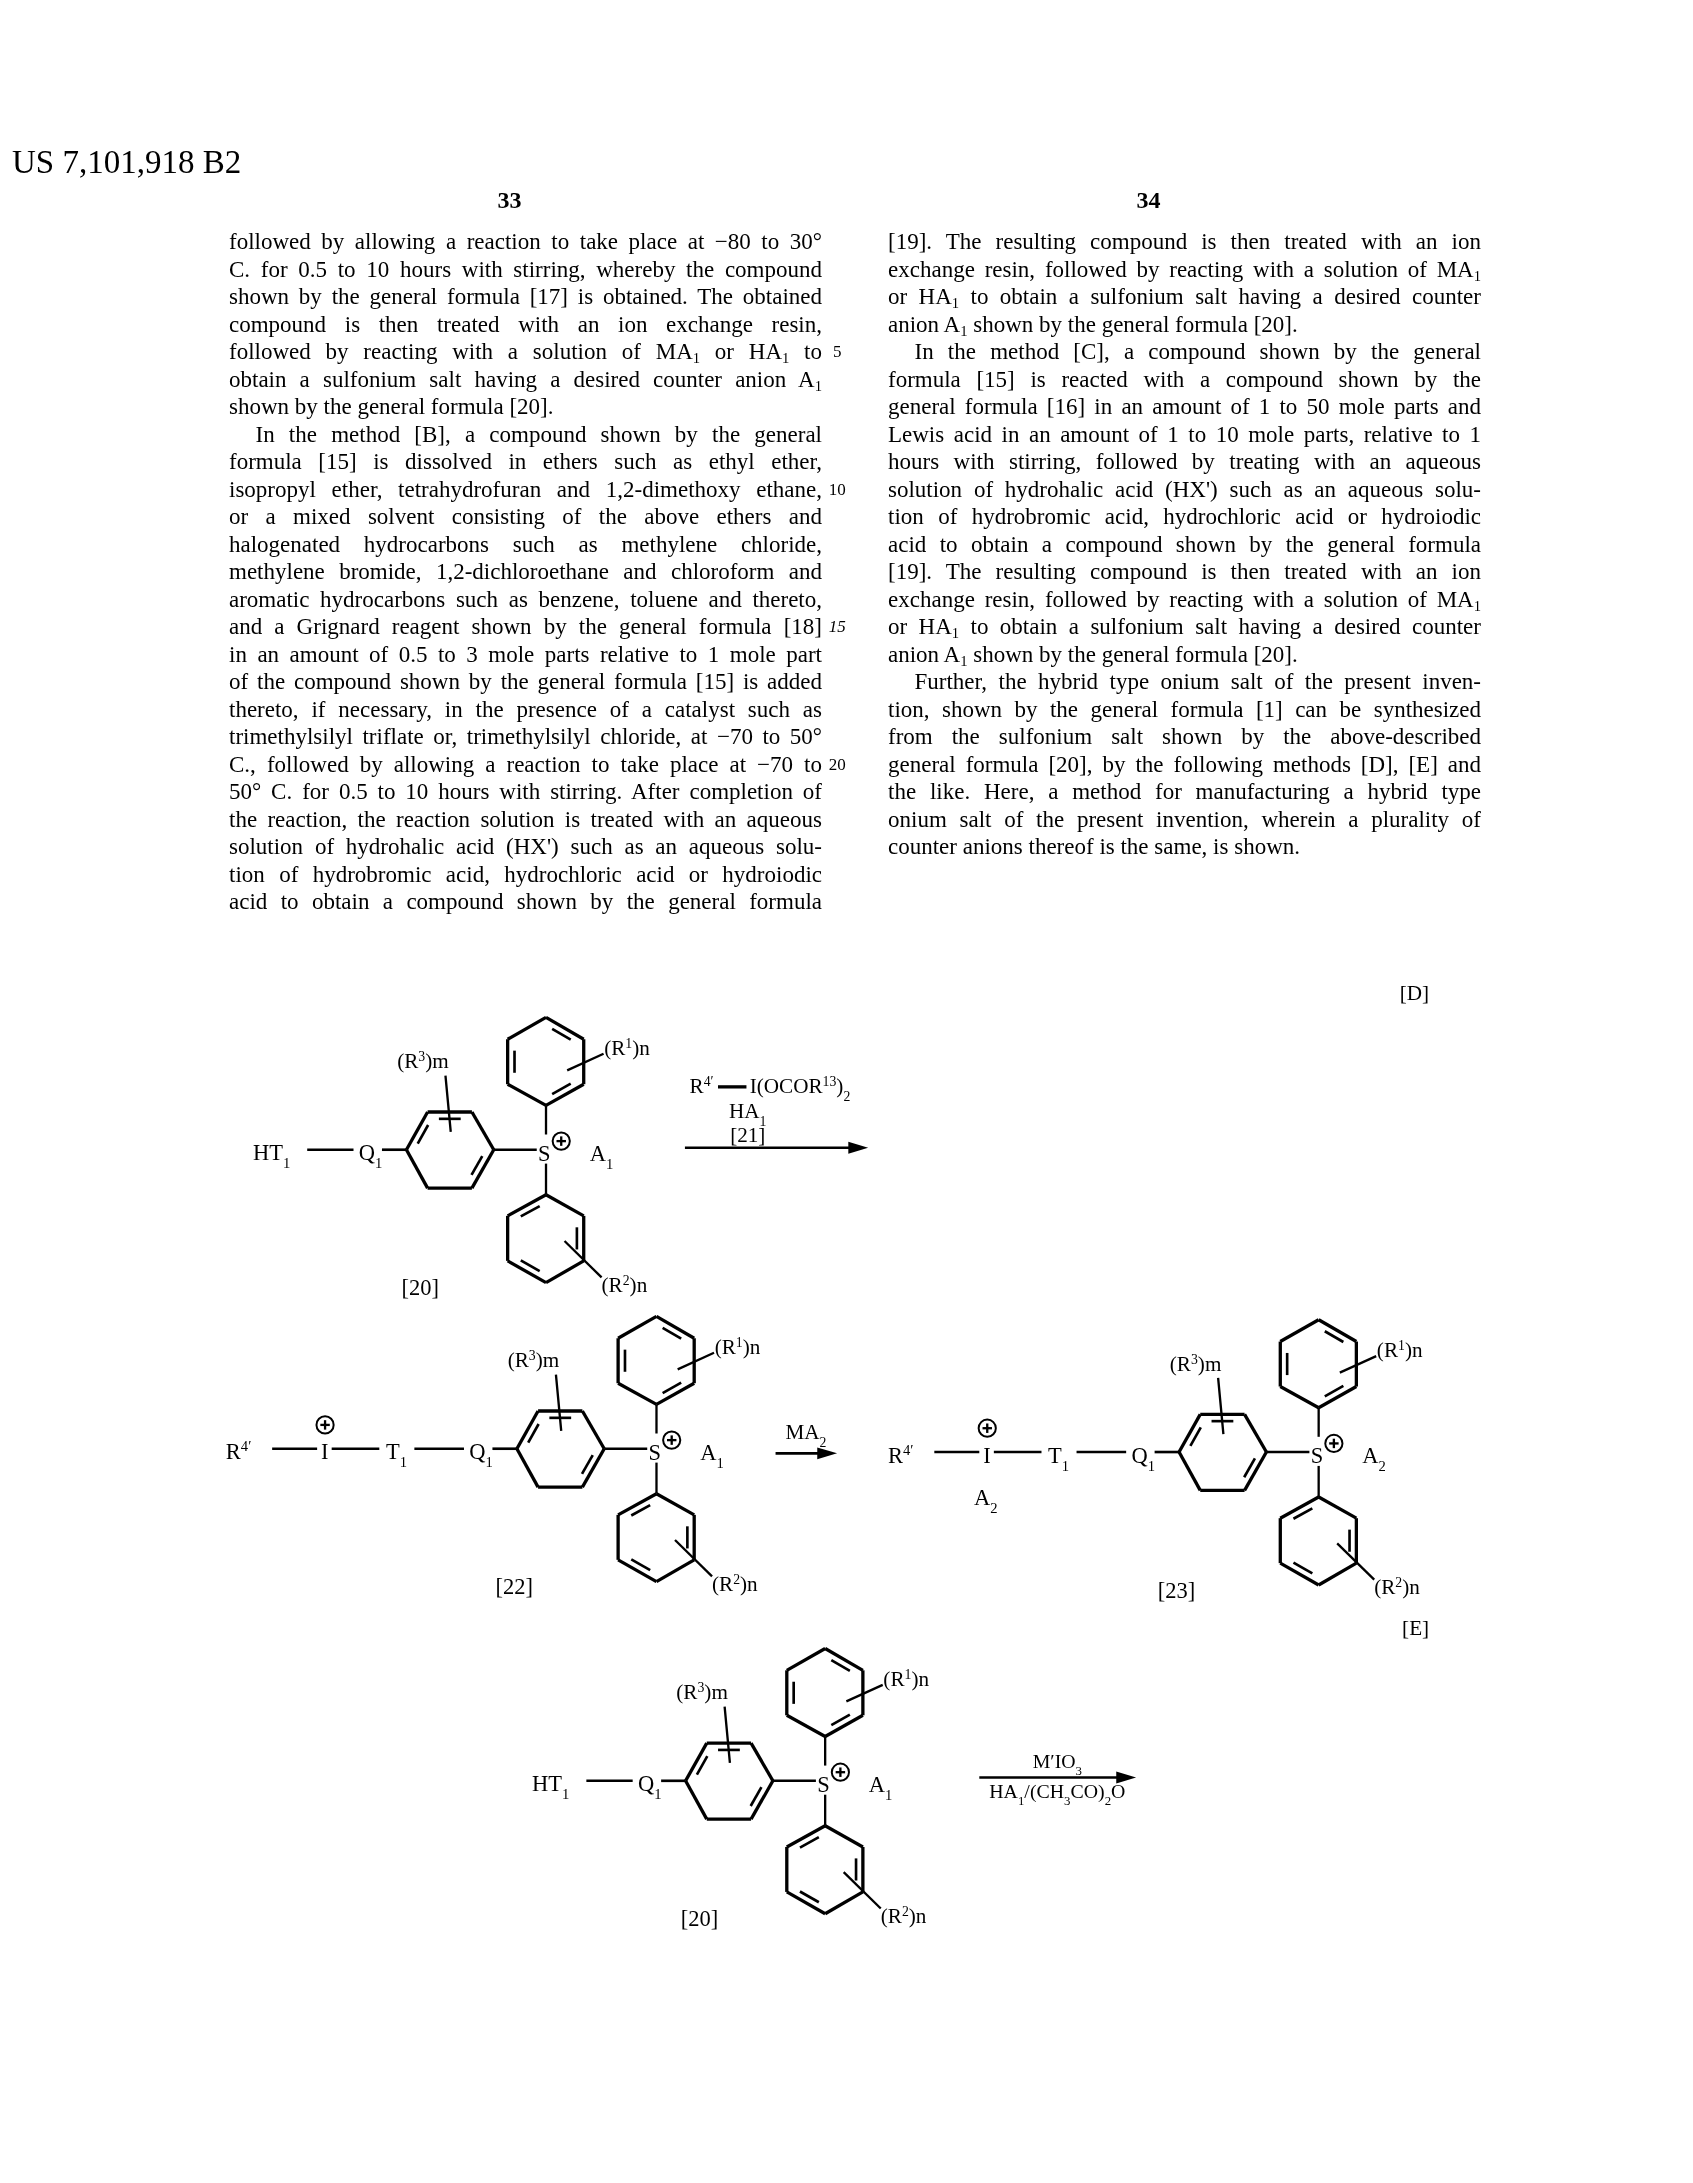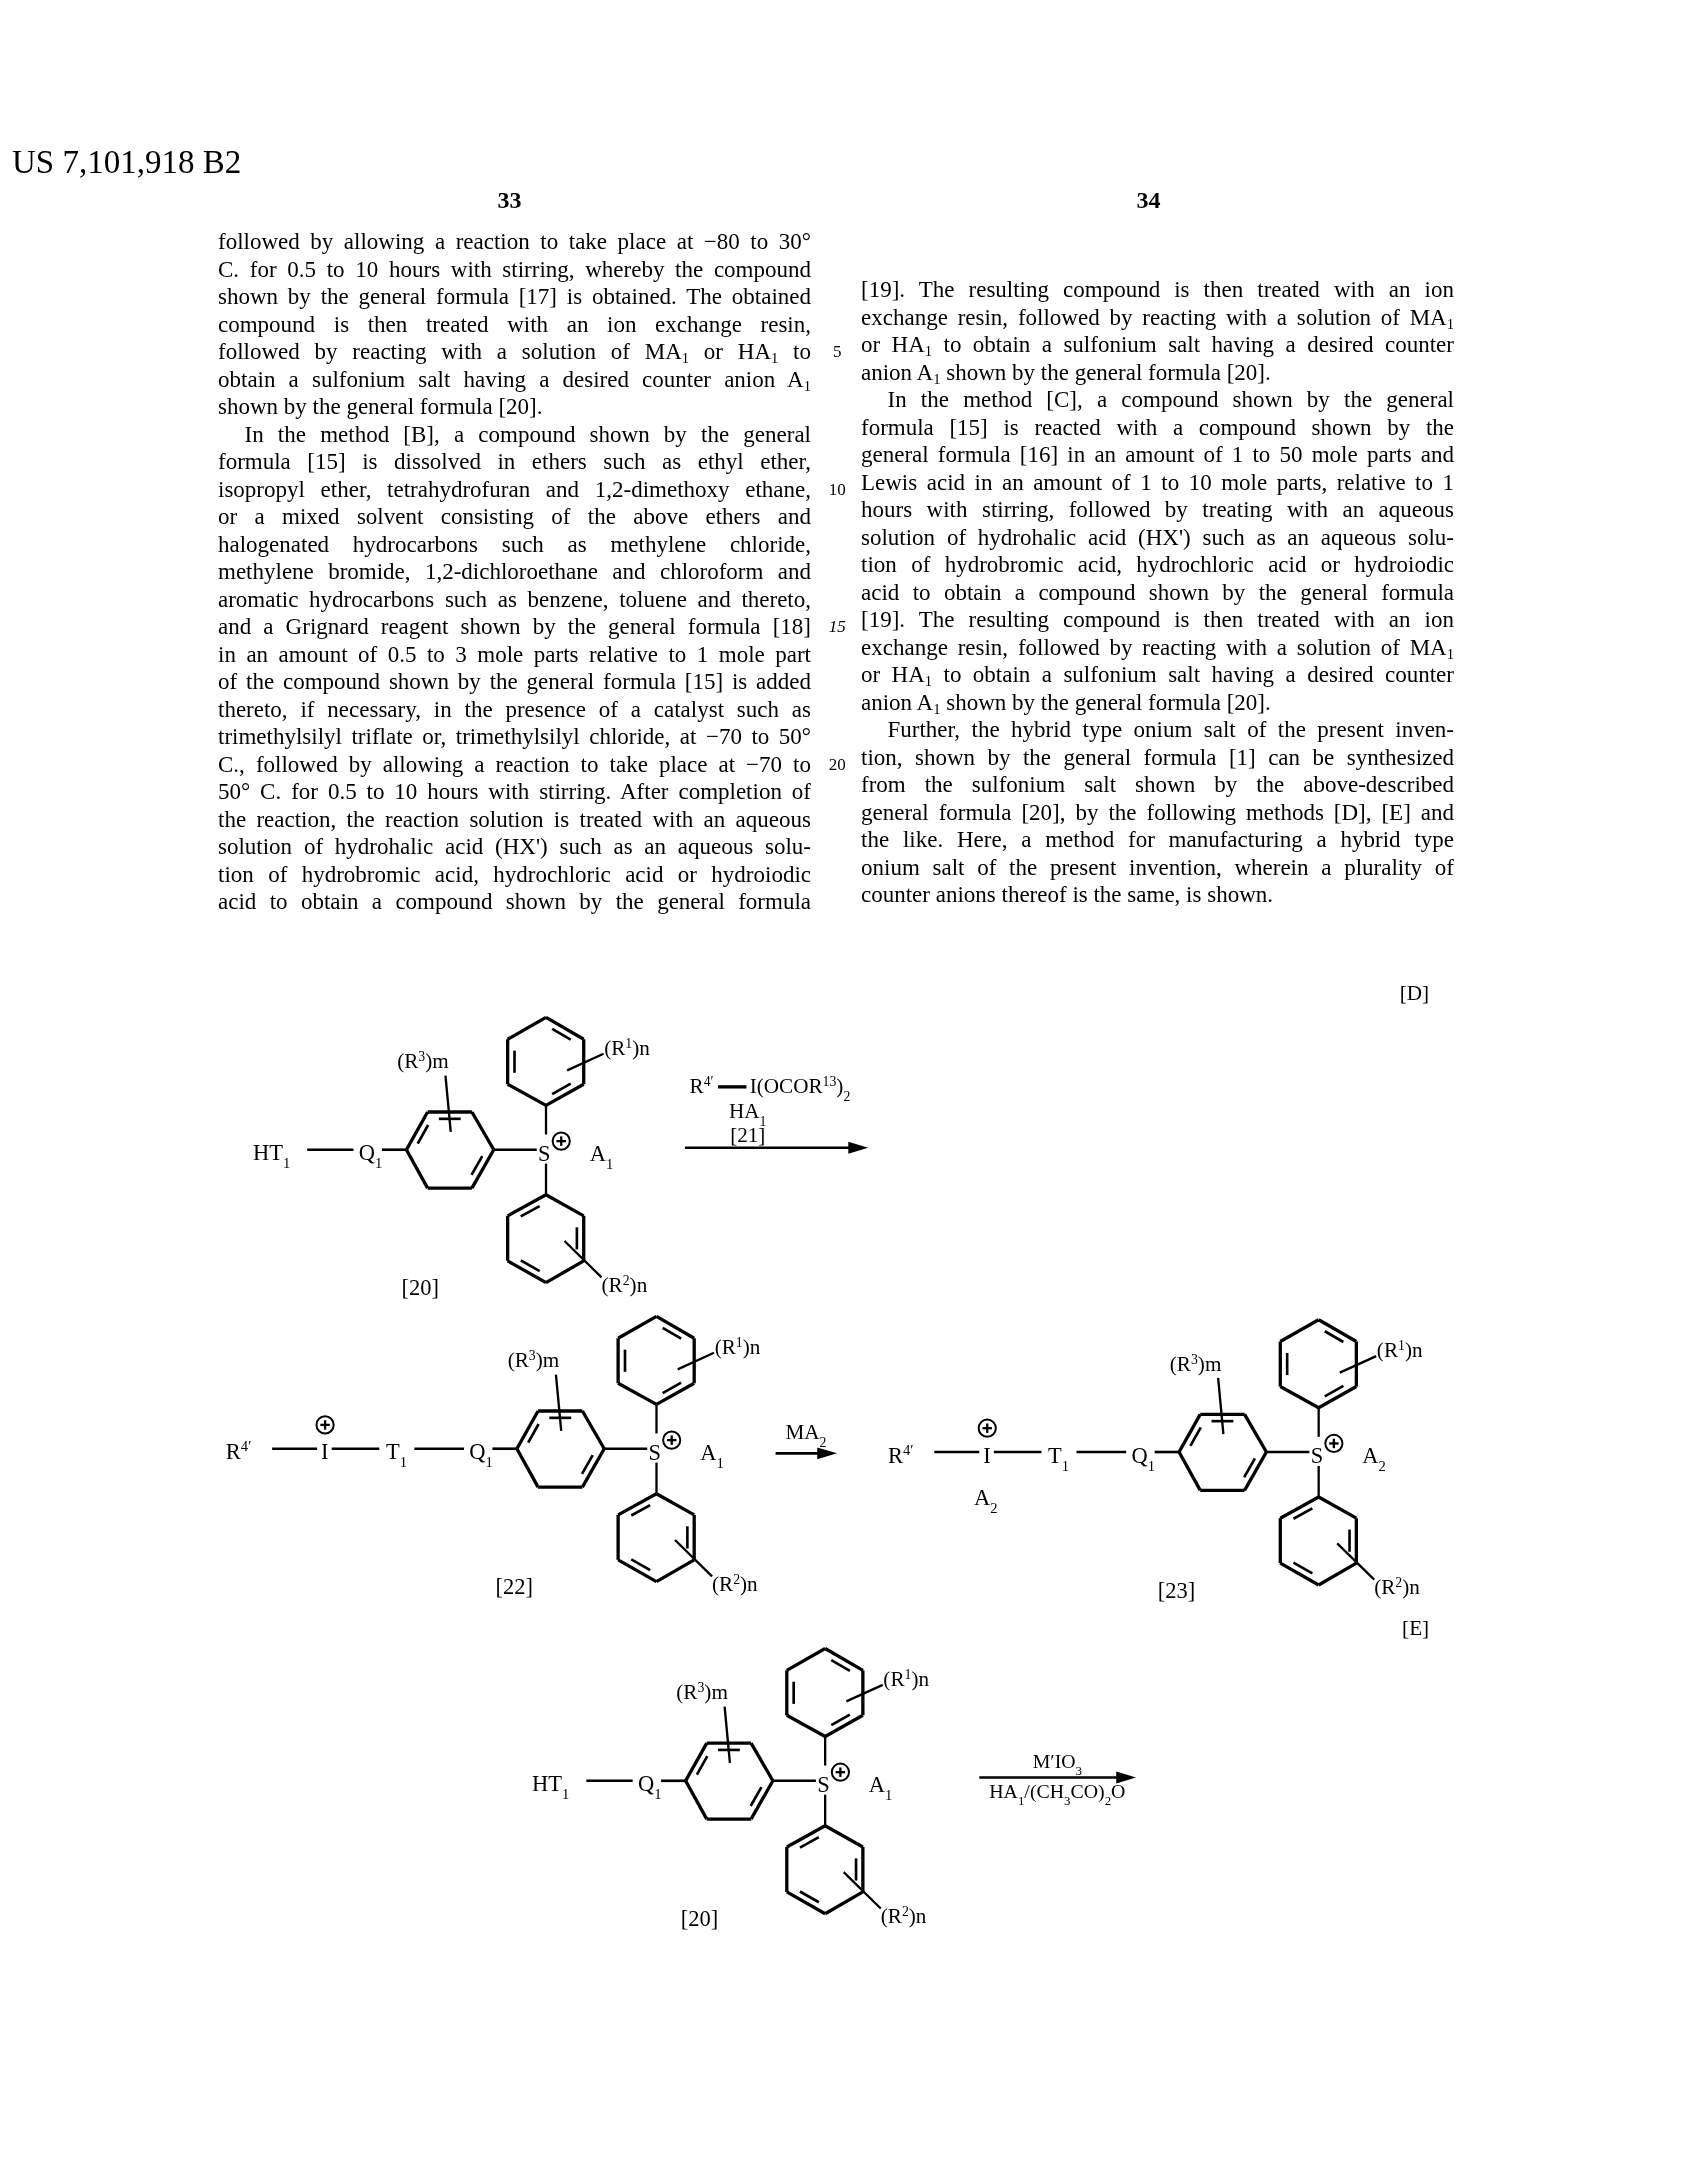--- a/index.html
+++ b/index.html
@@ -18,21 +18,21 @@
   svg#schemes { position: absolute; left: 0; top: 0; }
   svg text { font-family: "Liberation Serif", "DejaVu Serif", serif; fill: #000; }
 </style>
 </head>
 <body>
 
 <div class="hdr-title">US 7,101,918 B2</div>
 <div class="page-num" style="left:470px;">33</div>
 <div class="page-num" style="left:1109px;">34</div>
 
-<div class="col" id="left-col" style="left:218px;">
+<div class="col" id="left-col" style="left:229px;">
     <span class="ln"><span>followed by allowing a reaction to take place at −80 to 30°</span></span>
     <span class="ln"><span>C. for 0.5 to 10 hours with stirring, whereby the compound</span></span>
     <span class="ln"><span>shown by the general formula [17] is obtained. The obtained</span></span>
     <span class="ln"><span>compound is then treated with an ion exchange resin,</span></span>
     <span class="ln"><span>followed by reacting with a solution of MA</span><sub>1</sub><span> or HA</span><sub>1</sub><span> to</span></span>
     <span class="ln"><span>obtain a sulfonium salt having a desired counter anion A</span><sub>1</sub></span>
     <span class="ln last"><span>shown by the general formula [20].</span></span>
     <span class="ln indent"><span>In the method [B], a compound shown by the general</span></span>
     <span class="ln"><span>formula [15] is dissolved in ethers such as ethyl ether,</span></span>
     <span class="ln"><span>isopropyl ether, tetrahydrofuran and 1,2-dimethoxy ethane,</span></span>
@@ -51,21 +51,21 @@
     <span class="ln"><span>solution of hydrohalic acid (HX') such as an aqueous solu-</span></span>
     <span class="ln"><span>tion of hydrobromic acid, hydrochloric acid or hydroiodic</span></span>
     <span class="ln"><span>acid to obtain a compound shown by the general formula</span></span>
   </div>
 <div class="line-nums" id="line-nums">
     <span style="top: 114px;">5</span>
     <span style="top: 252px;">10</span>
     <span style="top: 389px; font-style: italic;">15</span>
     <span style="top: 527px;">20</span>
   </div>
-<div class="col" id="right-col" style="left:861px;margin-top:48px;">
+<div class="col" id="right-col" style="left:888px;">
     <span class="ln"><span>[19]. The resulting compound is then treated with an ion</span></span>
     <span class="ln"><span>exchange resin, followed by reacting with a solution of MA</span><sub>1</sub></span>
     <span class="ln"><span>or HA</span><sub>1</sub><span> to obtain a sulfonium salt having a desired counter</span></span>
     <span class="ln last"><span>anion A</span><sub>1</sub><span> shown by the general formula [20].</span></span>
     <span class="ln indent"><span>In the method [C], a compound shown by the general</span></span>
     <span class="ln"><span>formula [15] is reacted with a compound shown by the</span></span>
     <span class="ln"><span>general formula [16] in an amount of 1 to 50 mole parts and</span></span>
     <span class="ln"><span>Lewis acid in an amount of 1 to 10 mole parts, relative to 1</span></span>
     <span class="ln"><span>hours with stirring, followed by treating with an aqueous</span></span>
     <span class="ln"><span>solution of hydrohalic acid (HX') such as an aqueous solu-</span></span>

